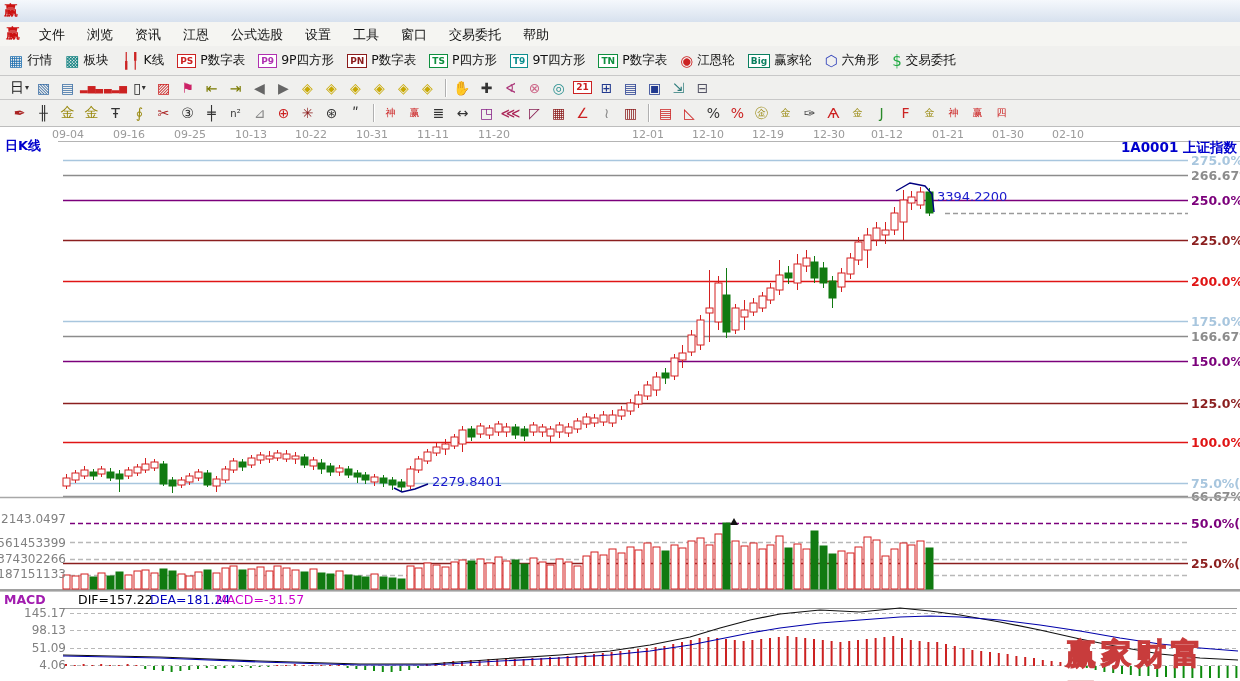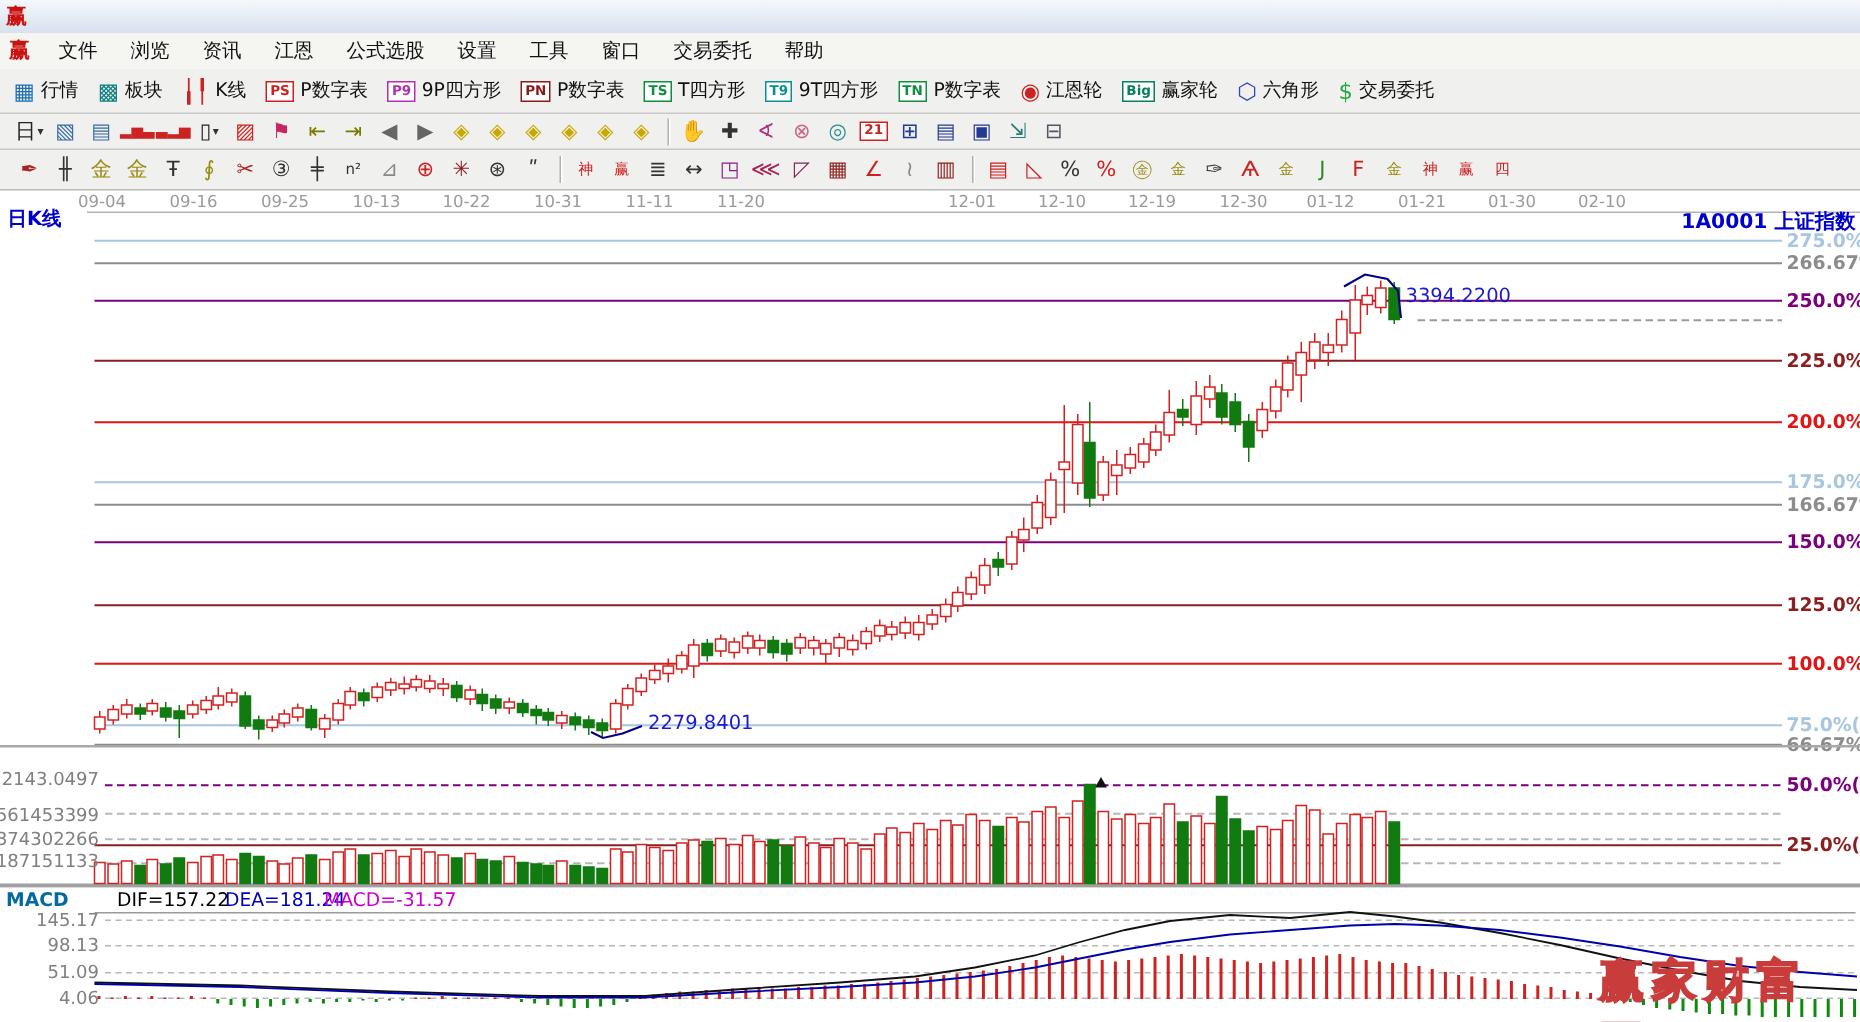--- a/index.html
+++ b/index.html
@@ -80,21 +80,21 @@
     <span class="tbtn">
       <span class="box" style="border-color: rgb(176, 48, 176); color: rgb(176, 48, 176);">P9</span>
       <span class="blabel">9P四方形</span>
     </span>
     <span class="tbtn">
       <span class="box" style="border-color: rgb(139, 26, 26); color: rgb(139, 26, 26);">PN</span>
       <span class="blabel">P数字表</span>
     </span>
     <span class="tbtn">
       <span class="box" style="border-color: rgb(14, 143, 63); color: rgb(14, 143, 63);">TS</span>
-      <span class="blabel">T四方形</span>
+      <span class="blabel">P四方形</span>
     </span>
     <span class="tbtn">
       <span class="box" style="border-color: rgb(14, 143, 143); color: rgb(14, 143, 143);">T9</span>
       <span class="blabel">9T四方形</span>
     </span>
     <span class="tbtn">
       <span class="box" style="border-color: rgb(14, 143, 63); color: rgb(14, 143, 63);">TN</span>
       <span class="blabel">P数字表</span>
     </span>
     <span class="tbtn">
@@ -694,18 +694,18 @@
     <line x1="1210" y1="666" x2="1210" y2="678" stroke="#0e8a0e" stroke-width="2"></line>
     <line x1="1218.8000000000002" y1="666" x2="1218.8000000000002" y2="678" stroke="#0e8a0e" stroke-width="2"></line>
     <line x1="1227.6000000000001" y1="666" x2="1227.6000000000001" y2="678" stroke="#0e8a0e" stroke-width="2"></line>
     <line x1="1236.4" y1="666" x2="1236.4" y2="678" stroke="#0e8a0e" stroke-width="2"></line>
     <polyline points="63,655 160,657 260,661 360,664 430,664 500,659 560,655 610,651 650,645 690,637 720,628 750,620 780,614 820,610 860,612 900,608 930,611 960,615 1000,622 1040,630 1080,639 1120,647 1160,654 1200,658 1238,660" fill="none" stroke="#111111" stroke-width="1.2"></polyline>
     <polyline points="63,656 160,658 260,662 360,665 430,665 500,661 560,658 610,655 650,651 690,645 720,639 750,633 780,628 820,623 860,620 900,617 930,616 960,617 1000,620 1040,625 1080,631 1120,638 1160,644 1200,648 1238,651" fill="none" stroke="#0000aa" stroke-width="1.2"></polyline>
     <text x="5" y="150" fill="#0000cc" font-size="13" text-anchor="start" font-family="&quot;DejaVu Sans&quot;,&quot;Liberation Sans&quot;,sans-serif" font-weight="600">日K线</text>
     <text x="1237" y="152" fill="#0000cc" font-size="13.5" text-anchor="end" font-family="&quot;DejaVu Sans&quot;,&quot;Liberation Sans&quot;,sans-serif" font-weight="600">1A0001  上证指数</text>
   </svg>
 
-<span class="macd-head" style="left:4px;color:#0369a1;font-weight:bold;">MACD</span>
+<span class="macd-head" style="left:4px;color:#a21caf;font-weight:bold;">MACD</span>
 <span class="macd-head" style="left:78px;color:#000;">DIF=157.22</span>
 <span class="macd-head" style="left:150px;color:#0000bb;">DEA=181.24</span>
 <span class="macd-head" style="left:216px;color:#cc00cc;">MACD=-31.57</span>
 
 <div id="watermark" class="abs">赢家财富网</div>
 
 </body></html>

